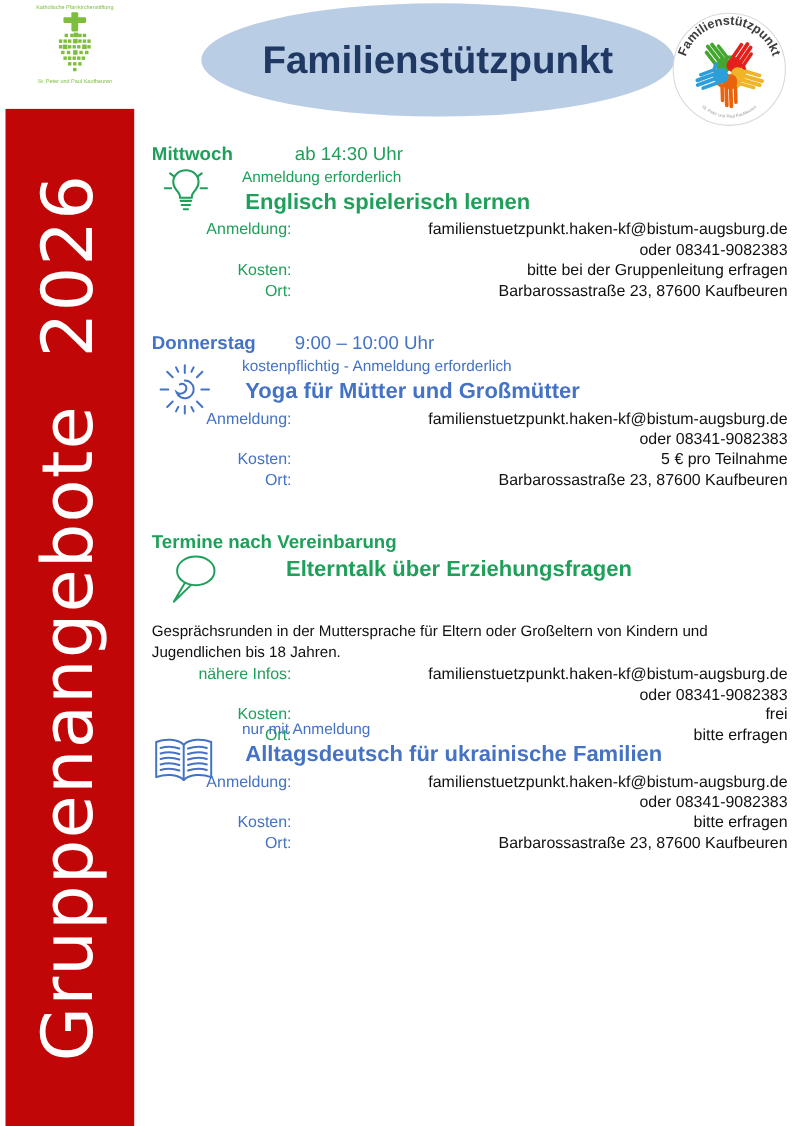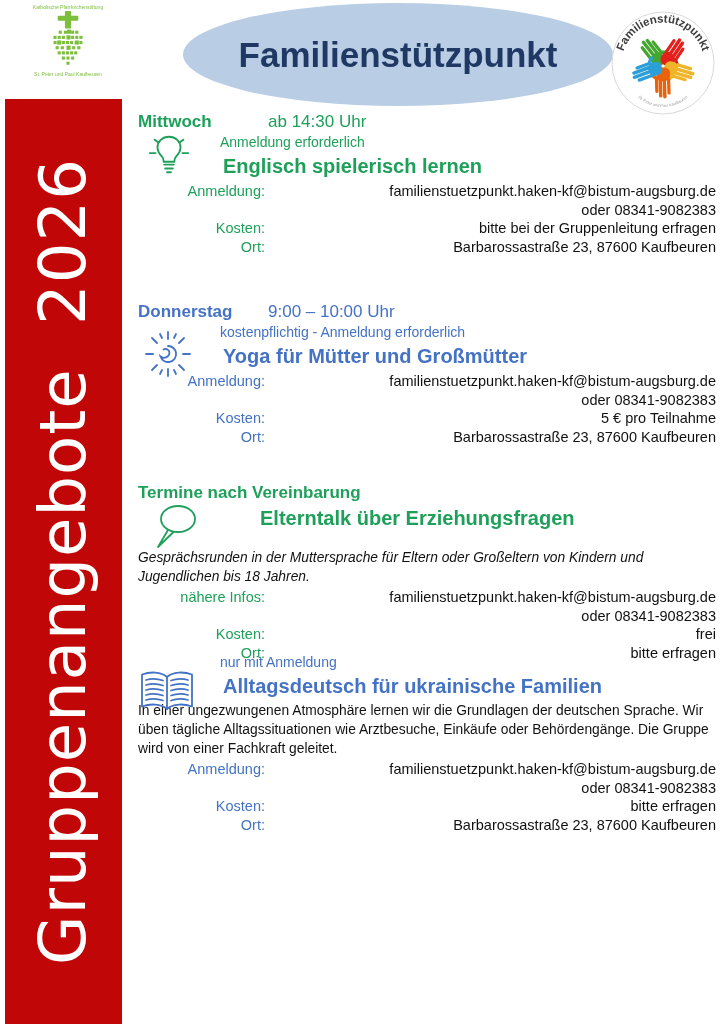--- a/index.html
+++ b/index.html
@@ -33,29 +33,29 @@
   .red-bar{position:absolute;left:5px;top:99px;width:117px;height:925px;background:var(--red);}
   .red-bar .vtext{
     position:absolute;width:925px;height:117px;
     left:-404px;top:404px;transform:rotate(-90deg);
     text-align:center;line-height:117px;
     font-family:"DejaVu Sans",sans-serif;font-size:64px;font-weight:500;
     color:#fff;word-spacing:22px;letter-spacing:1px;white-space:nowrap;
   }
   
   .offer{position:absolute;left:138px;width:578px;}
-  .s1{top:112px}.s2{top:302px}.s3{top:483px}.s4{top:654px}
+  .s1{top:130px}.s2{top:302px}.s3{top:483px}.s4{top:654px}
   .day-row{height:22px;font-size:17px;font-weight:bold;}
   .day{display:inline-block;min-width:130px;}
   .time{font-weight:normal;}
   .note{height:19px;padding-left:82px;font-size:14px;}
   .offer .title{padding-left:85px;font-size:20px;font-weight:bold;height:27px;line-height:26px;}
   .s3 .title{padding-left:122px;}
   .desc{margin-top:1px;font-size:13.8px;line-height:19px;color:var(--body);}
-  .s3 .desc{margin-top:16px;font-style:italic;}
+  .s3 .desc{margin-top:32px;}
   .details{margin-top:2px;}
   .detail-row{display:grid;grid-template-columns:127px 1fr;font-size:14.5px;line-height:18.5px;text-align:right;}
   .detail-row .value{color:var(--body);}
   .offer.green .day-row,.offer.green .note,.offer.green .title,.offer.green .label{color:var(--green);}
   .offer.blue  .day-row,.offer.blue  .note,.offer.blue  .title,.offer.blue  .label{color:var(--blue);}
   .icon-wrap{position:absolute;}
   .offer.green .icon-wrap{color:var(--green);}
   .offer.blue  .icon-wrap{color:var(--blue);}
   .s1 .icon-wrap{left:8px;top:18px;width:46px;height:50px;}
   .s2 .icon-wrap{left:2px;top:24px;width:56px;height:56px;}
@@ -270,21 +270,20 @@
         </div>
     <div class="icon-wrap">
       <svg>
             <use href="#sym-speech-bubble"></use>
           </svg>
     </div>
   </section>
       <section class="offer blue s4">
     <div class="note">nur mit Anmeldung</div>
     <div class="title">Alltagsdeutsch für ukrainische Familien</div>
-    <div class="desc">In einer ungezwungenen Atmosphäre lernen wir die Grundlagen der deutschen Sprache. Wir üben tägliche Alltagssituationen wie Arztbesuche, Einkäufe oder Behördengänge. Die Gruppe wird von einer Fachkraft geleitet.</div>
     <div class="details">
           <div class="detail-row">
             <span class="label">Anmeldung:</span>
             <span class="value">familienstuetzpunkt.haken-kf@bistum-augsburg.de</span>
           </div>
           <div class="detail-row">
             <span class="label"></span>
             <span class="value">oder 08341-9082383</span>
           </div>
           <div class="detail-row">

